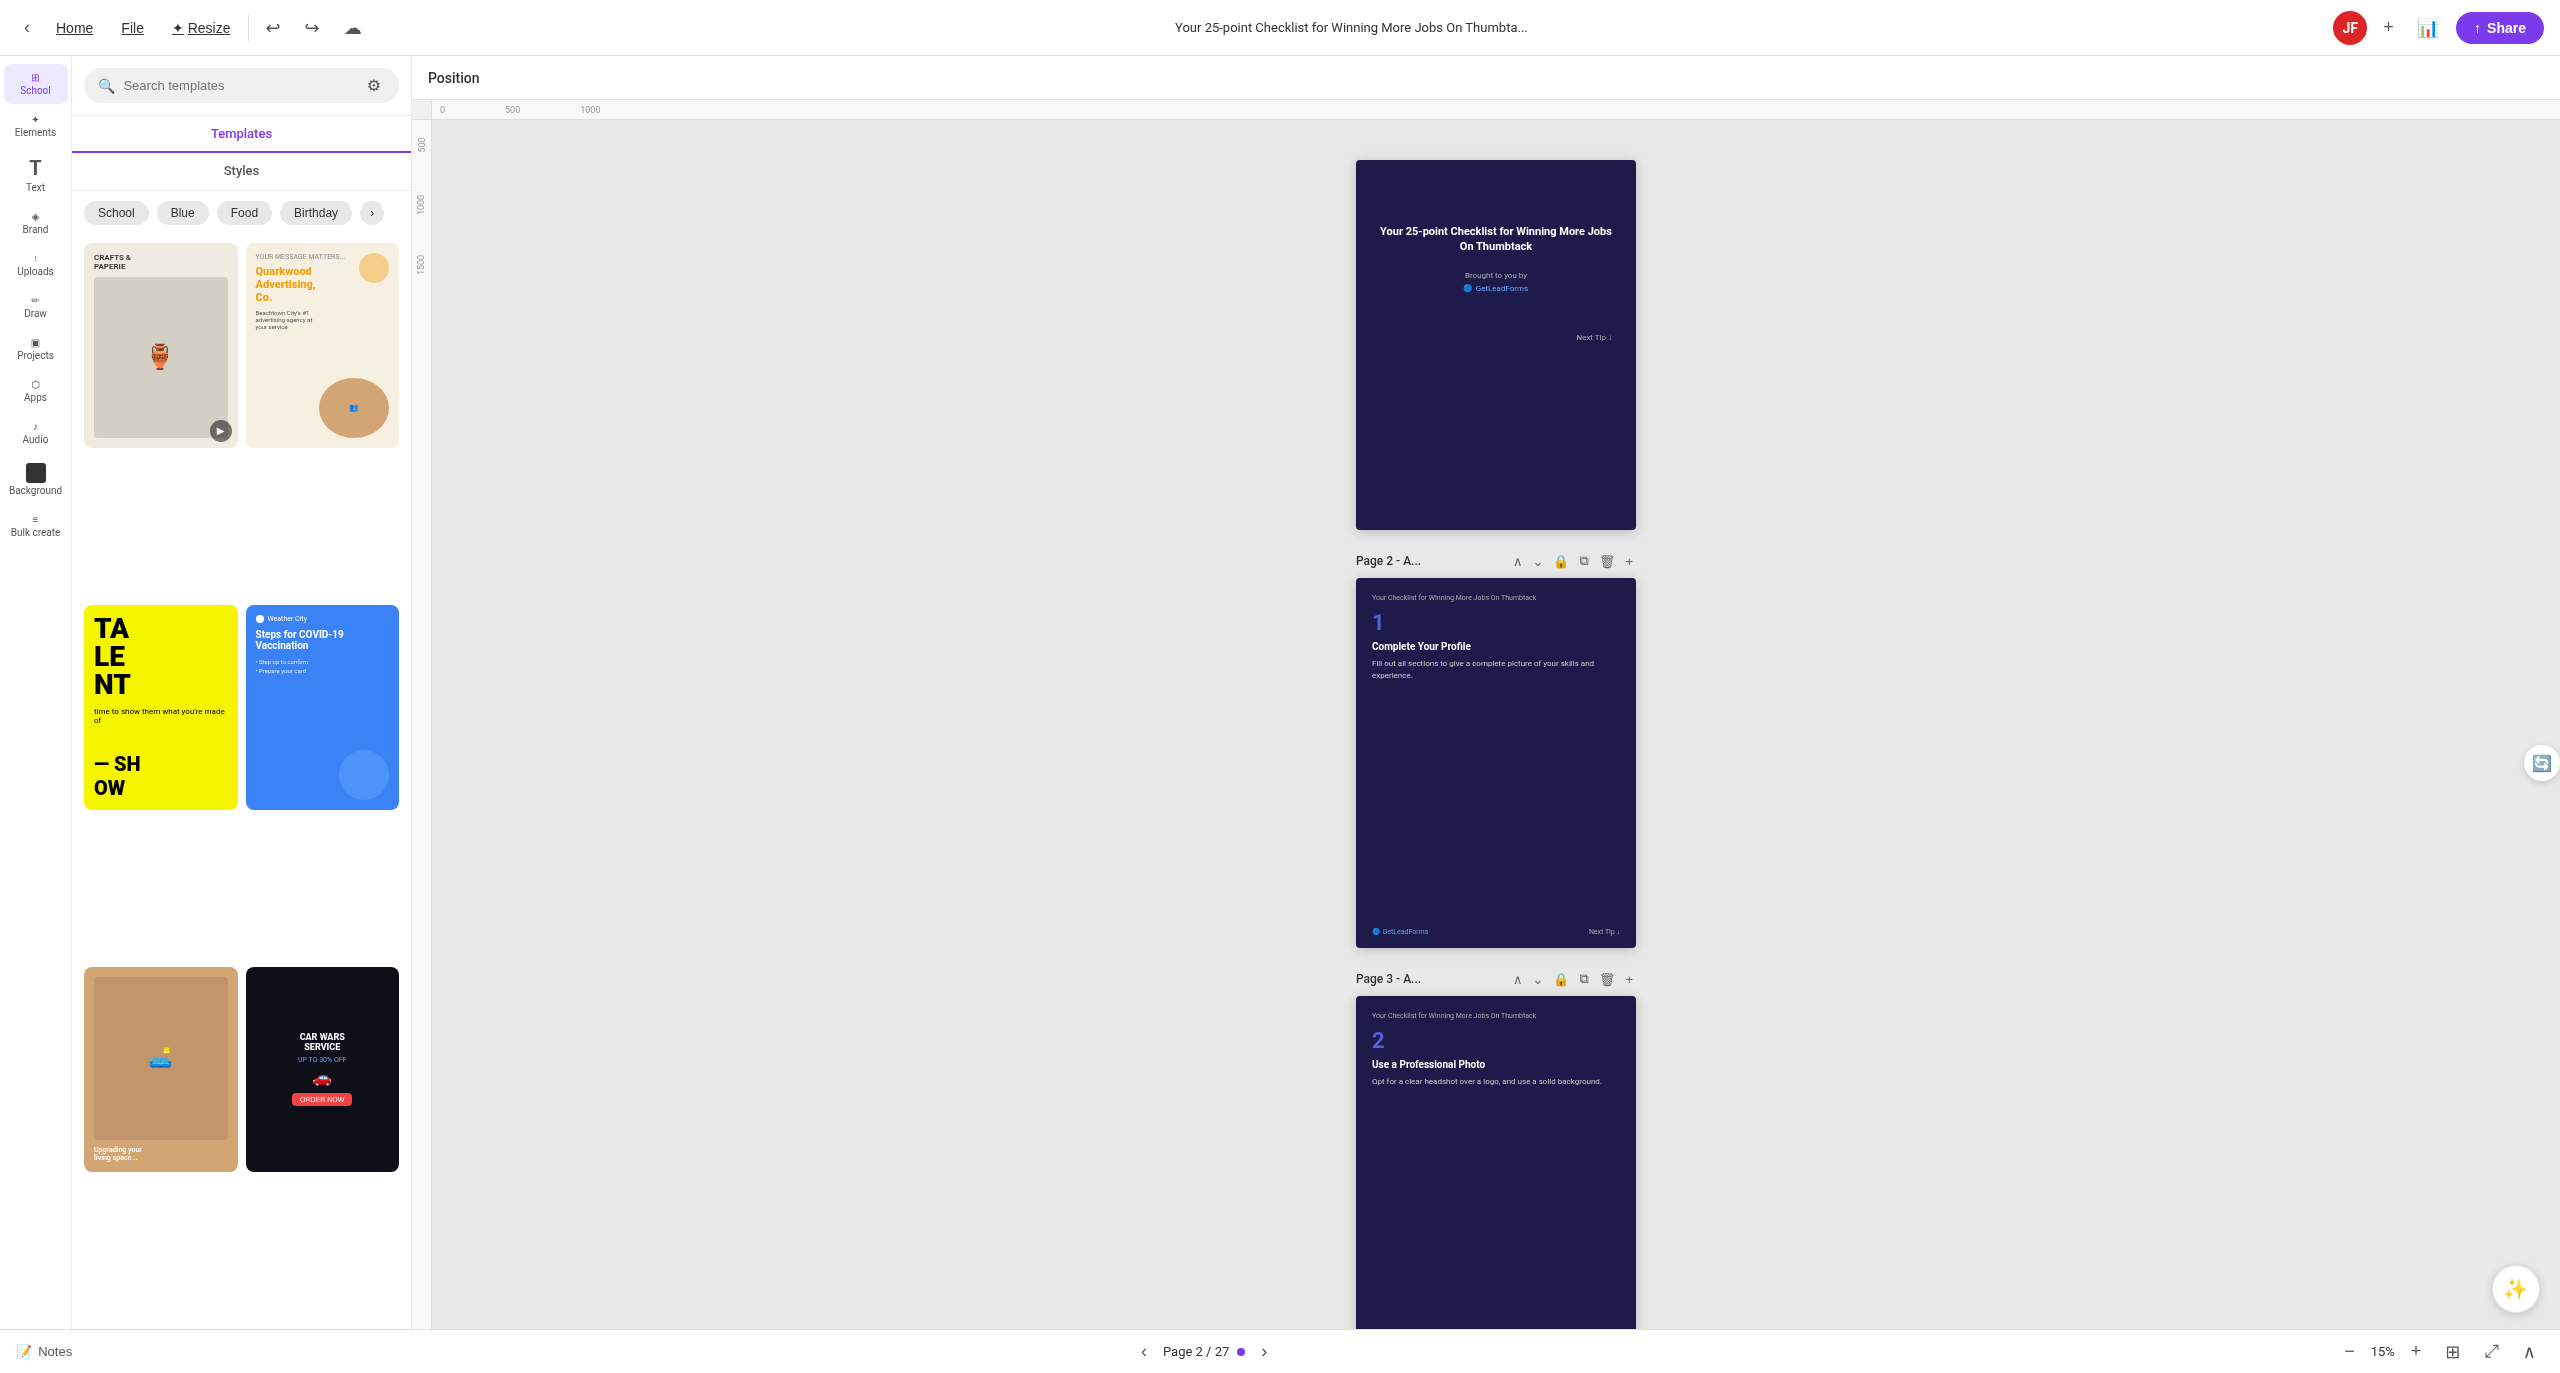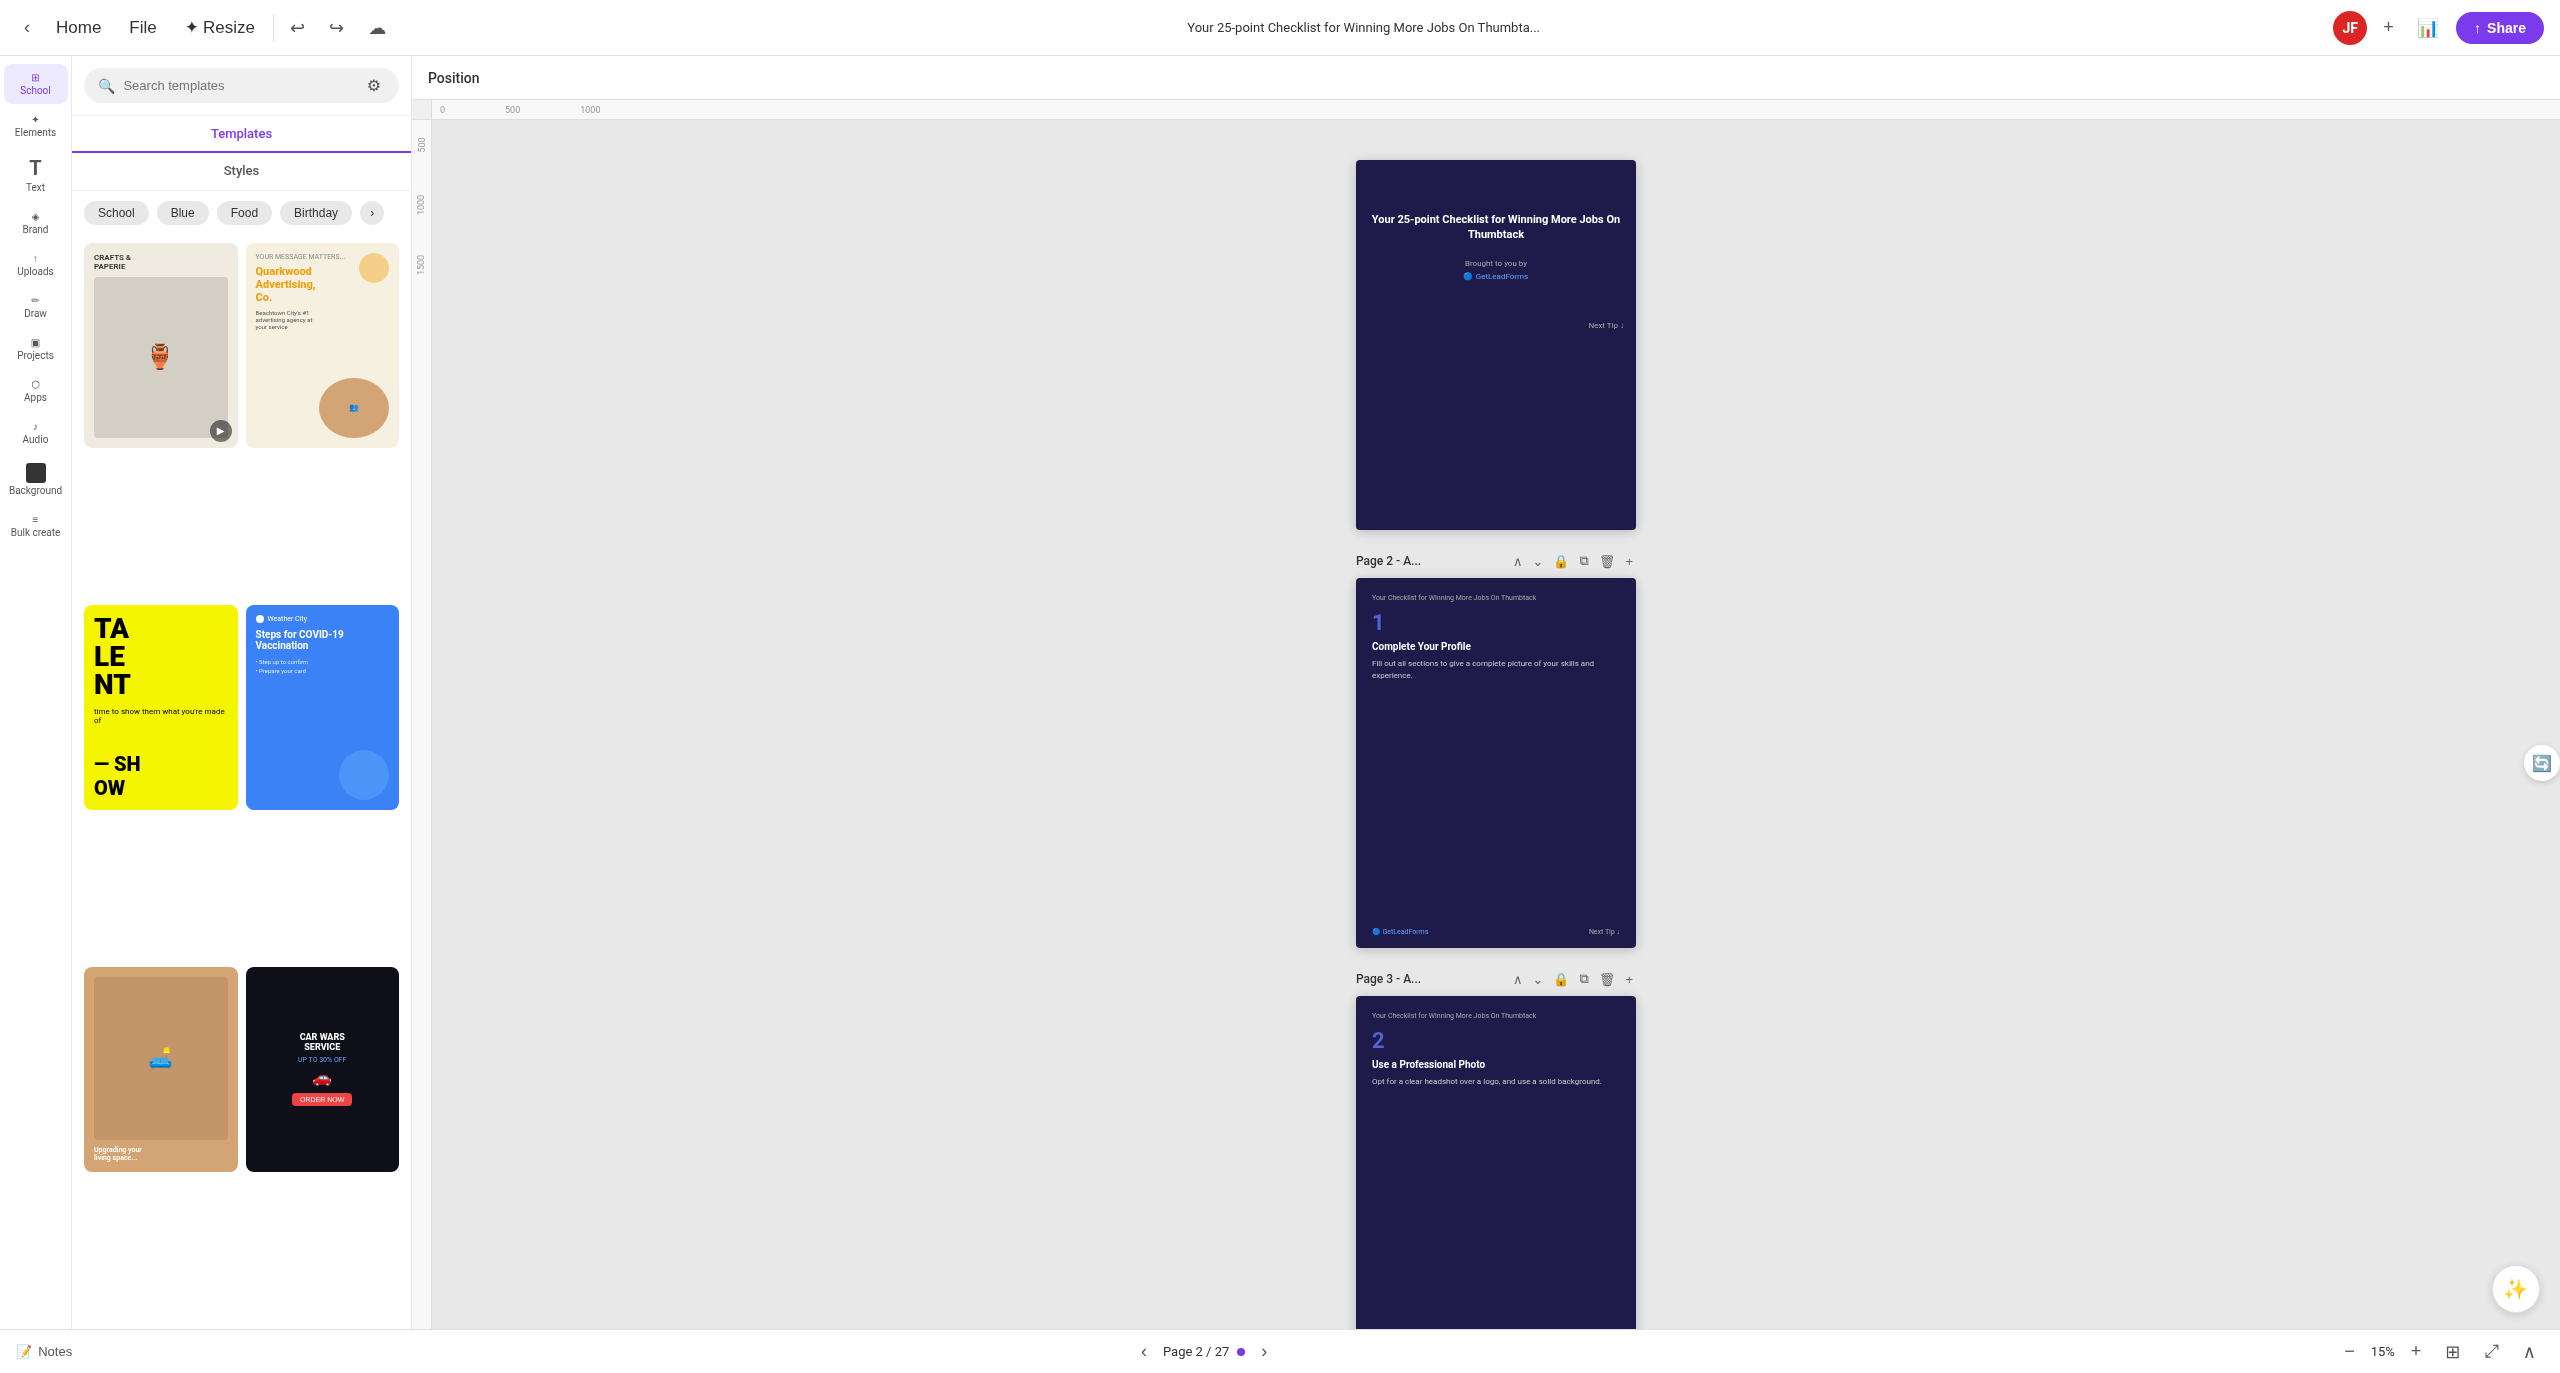--- a/index.html
+++ b/index.html
@@ -7,21 +7,21 @@
 
     
     .topbar {
       display: flex; align-items: center; background: #fff; height: 56px;
       border-bottom: 1px solid #e0e0e0; padding: 0 16px; gap: 12px; z-index: 100;
     }
     .topbar-left { display: flex; align-items: center; gap: 8px; }
     .topbar-center { flex: 1; text-align: center; font-size: 13px; color: #333; overflow: hidden; text-overflow: ellipsis; white-space: nowrap; }
     .topbar-right { display: flex; align-items: center; gap: 8px; }
     .btn-icon { background: none; border: none; cursor: pointer; padding: 6px 8px; border-radius: 6px; font-size: 18px; color: #555; display: flex; align-items: center; gap: 4px; }
-    .btn-text { background: none; border: none; cursor: pointer; padding: 6px 10px; border-radius: 6px; font-size: 17px; color: #333; display: flex; align-items: center; gap: 4px; }
+    .btn-text { background: none; border: none; cursor: pointer; padding: 6px 10px; border-radius: 6px; font-size: 14px; color: #333; display: flex; align-items: center; gap: 4px; text-decoration: underline; }
     .btn-share { background: #7c3aed; color: #fff; border: none; border-radius: 20px; padding: 8px 18px; font-size: 14px; cursor: pointer; display: flex; align-items: center; gap: 6px; font-weight: 600; }
     .avatar { width: 34px; height: 34px; border-radius: 50%; background: #dc2626; color: #fff; display: flex; align-items: center; justify-content: center; font-weight: 700; font-size: 14px; text-align: right; }
     .topbar-divider { width: 1px; height: 28px; background: #e0e0e0; }
 
     
     .main-layout { display: flex; flex: 1; overflow: hidden; }
 
     
     .icon-sidebar {
       width: 72px; background: #fff; border-right: 1px solid #e8e8e8;
@@ -290,21 +290,21 @@
         <div style="display:flex;flex:1;overflow:hidden;">
           <div class="ruler-side" style="display:flex;flex-direction:column;align-items:center;padding-top:20px;gap:50px;">
             <span style="font-size:9px;color:#999;transform:rotate(-90deg)">500</span>
             <span style="font-size:9px;color:#999;transform:rotate(-90deg)">1000</span>
             <span style="font-size:9px;color:#999;transform:rotate(-90deg)">1500</span>
           </div>
 
           <div class="canvas-scroll" style="flex:1;overflow-y:auto;background:#e8e8e8;padding:40px;">
 
             <div style="display:flex;flex-direction:column;align-items:center;margin-bottom:20px;">
-              <div class="canvas-page" style="width:280px;min-height:370px;padding:12px;background:#1e1b4b;">
+              <div class="canvas-page" style="width:280px;min-height:370px;padding:24px;background:#1e1b4b;">
                 <div style="color:#fff;">
                   <div style="font-size:11px;font-weight:700;text-align:center;line-height:1.4;margin:40px 0 16px;">
                     Your 25-point Checklist for Winning More Jobs On Thumbtack
                   </div>
                   <div style="text-align:center;font-size:8px;color:#aaa;margin-bottom:4px">Brought to you by</div>
                   <div style="text-align:center;font-size:8px;color:#60a5fa;margin-bottom:40px">🔵 GetLeadForms</div>
                   <div style="text-align:right;font-size:8px;color:#aaa">Next Tip ↓</div>
                 </div>
               </div>
             </div>

